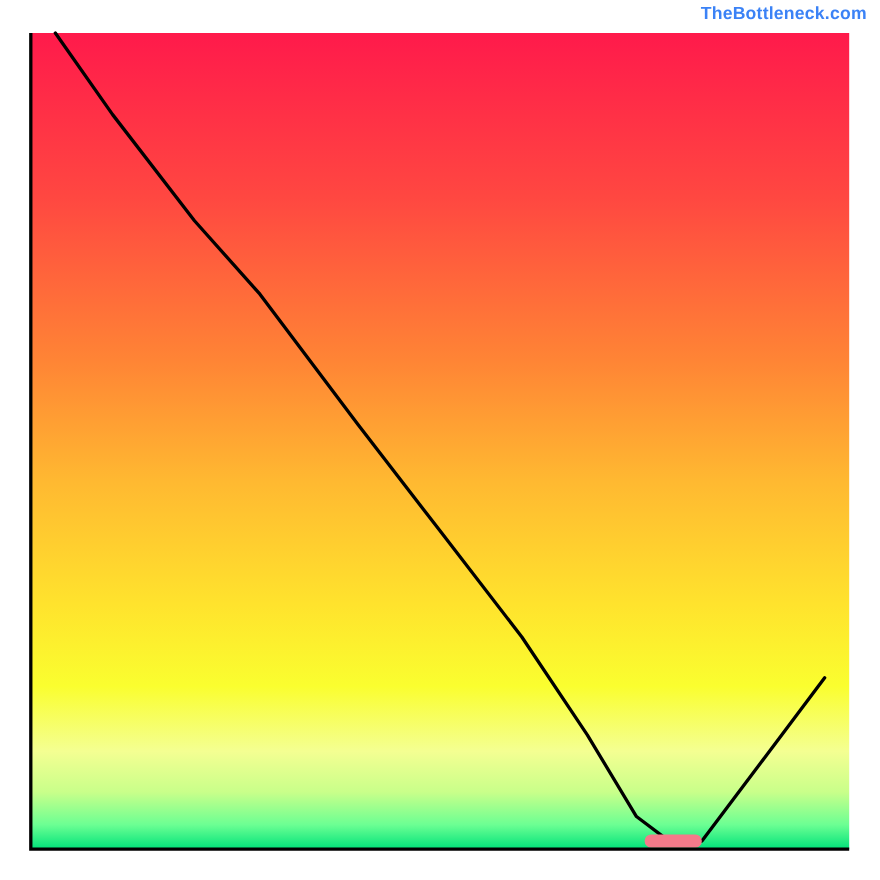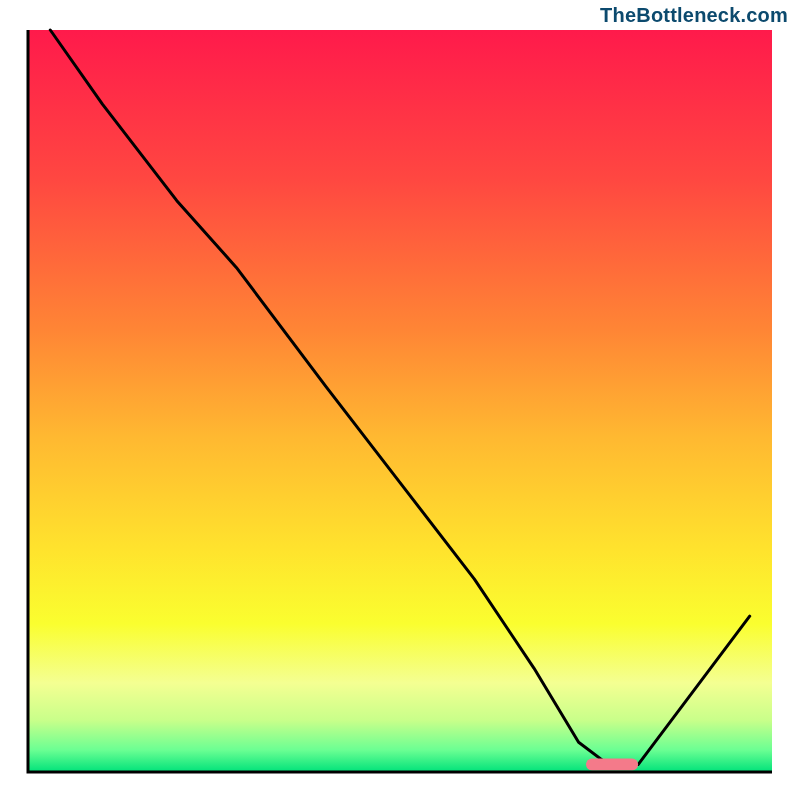--- a/index.html
+++ b/index.html
@@ -13,23 +13,23 @@
   }
   .canvas {
     position: relative;
     width: 800px;
     height: 800px;
   }
   .watermark {
     position: absolute;
     top: 4px;
     right: 12px;
-    font-size: 20px;
+    font-size: 16px;
     font-weight: 600;
-    color: #0c4a6e;
+    color: #3b82f6;
     letter-spacing: 0.2px;
     user-select: none;
   }
   svg {
     position: absolute;
     left: 0;
     top: 0;
   }
 </style>
 </head>

